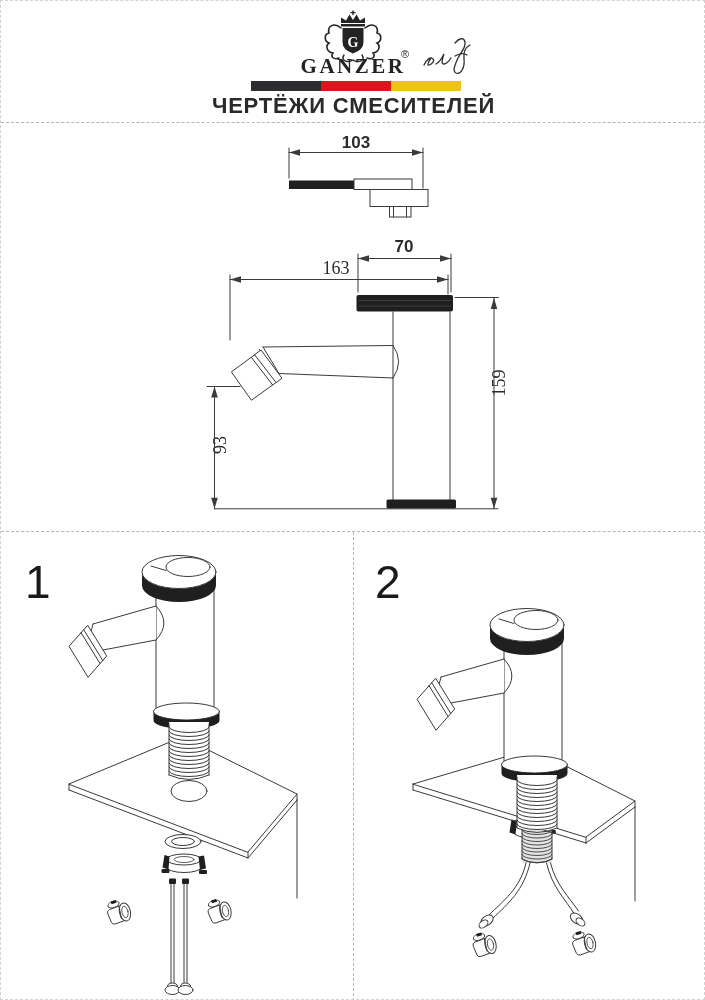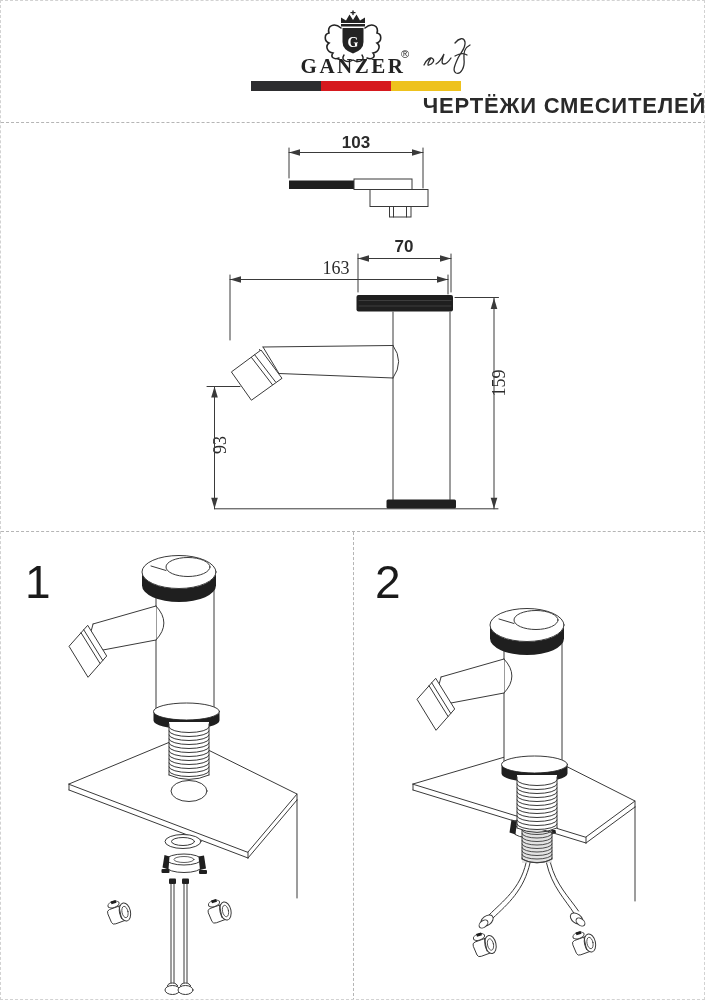--- a/index.html
+++ b/index.html
@@ -10,21 +10,21 @@
   #sep-header{left:0;top:121px;width:705px;height:0;border-top:1px dashed #b5b5b5;}
   #sep-bottom{left:0;top:530px;width:705px;height:0;border-top:1px dashed #b5b5b5;}
   #sep-vert{left:352px;top:531px;width:0;height:469px;border-left:1px dashed #b5b5b5;}
   .header{position:absolute;left:0;top:0;width:705px;height:121px;}
   .logo-svg{position:absolute;left:0;top:0;}
   .flagbar{position:absolute;left:250px;top:80px;width:210px;height:10px;display:flex;}
   .flagbar span{flex:1 1 0;height:100%;}
   .flag-black{background:#2d2d2f;}
   .flag-red{background:#d6191e;}
   .flag-yellow{background:#eec21d;}
-  .sheet-title{position:absolute;left:0;top:92px;width:705px;text-align:right;
+  .sheet-title{position:absolute;left:0;top:92px;width:705px;text-align:center;
        font-size:22px;font-weight:600;letter-spacing:.8px;color:#2a2a2a;
        font-family:"Liberation Sans",sans-serif;}
   .tech-svg{position:absolute;left:0;top:122px;}
   .bottom-svg{position:absolute;left:0;top:531px;}
   svg text{font-family:"Liberation Sans",sans-serif;fill:#2b2b2b;}
   .dim-serif{font-family:"Liberation Serif",serif;font-size:18px;}
   .dim-bold{font-family:"Liberation Sans",sans-serif;font-size:17px;font-weight:bold;}
   .fig-num{font-size:46px;fill:#1a1a1a;}
   .brand-text{font-family:"Liberation Serif",serif;font-weight:bold;font-size:21px;letter-spacing:2.5px;fill:#232323;}
   .reg-text{font-size:11px;fill:#232323;}

